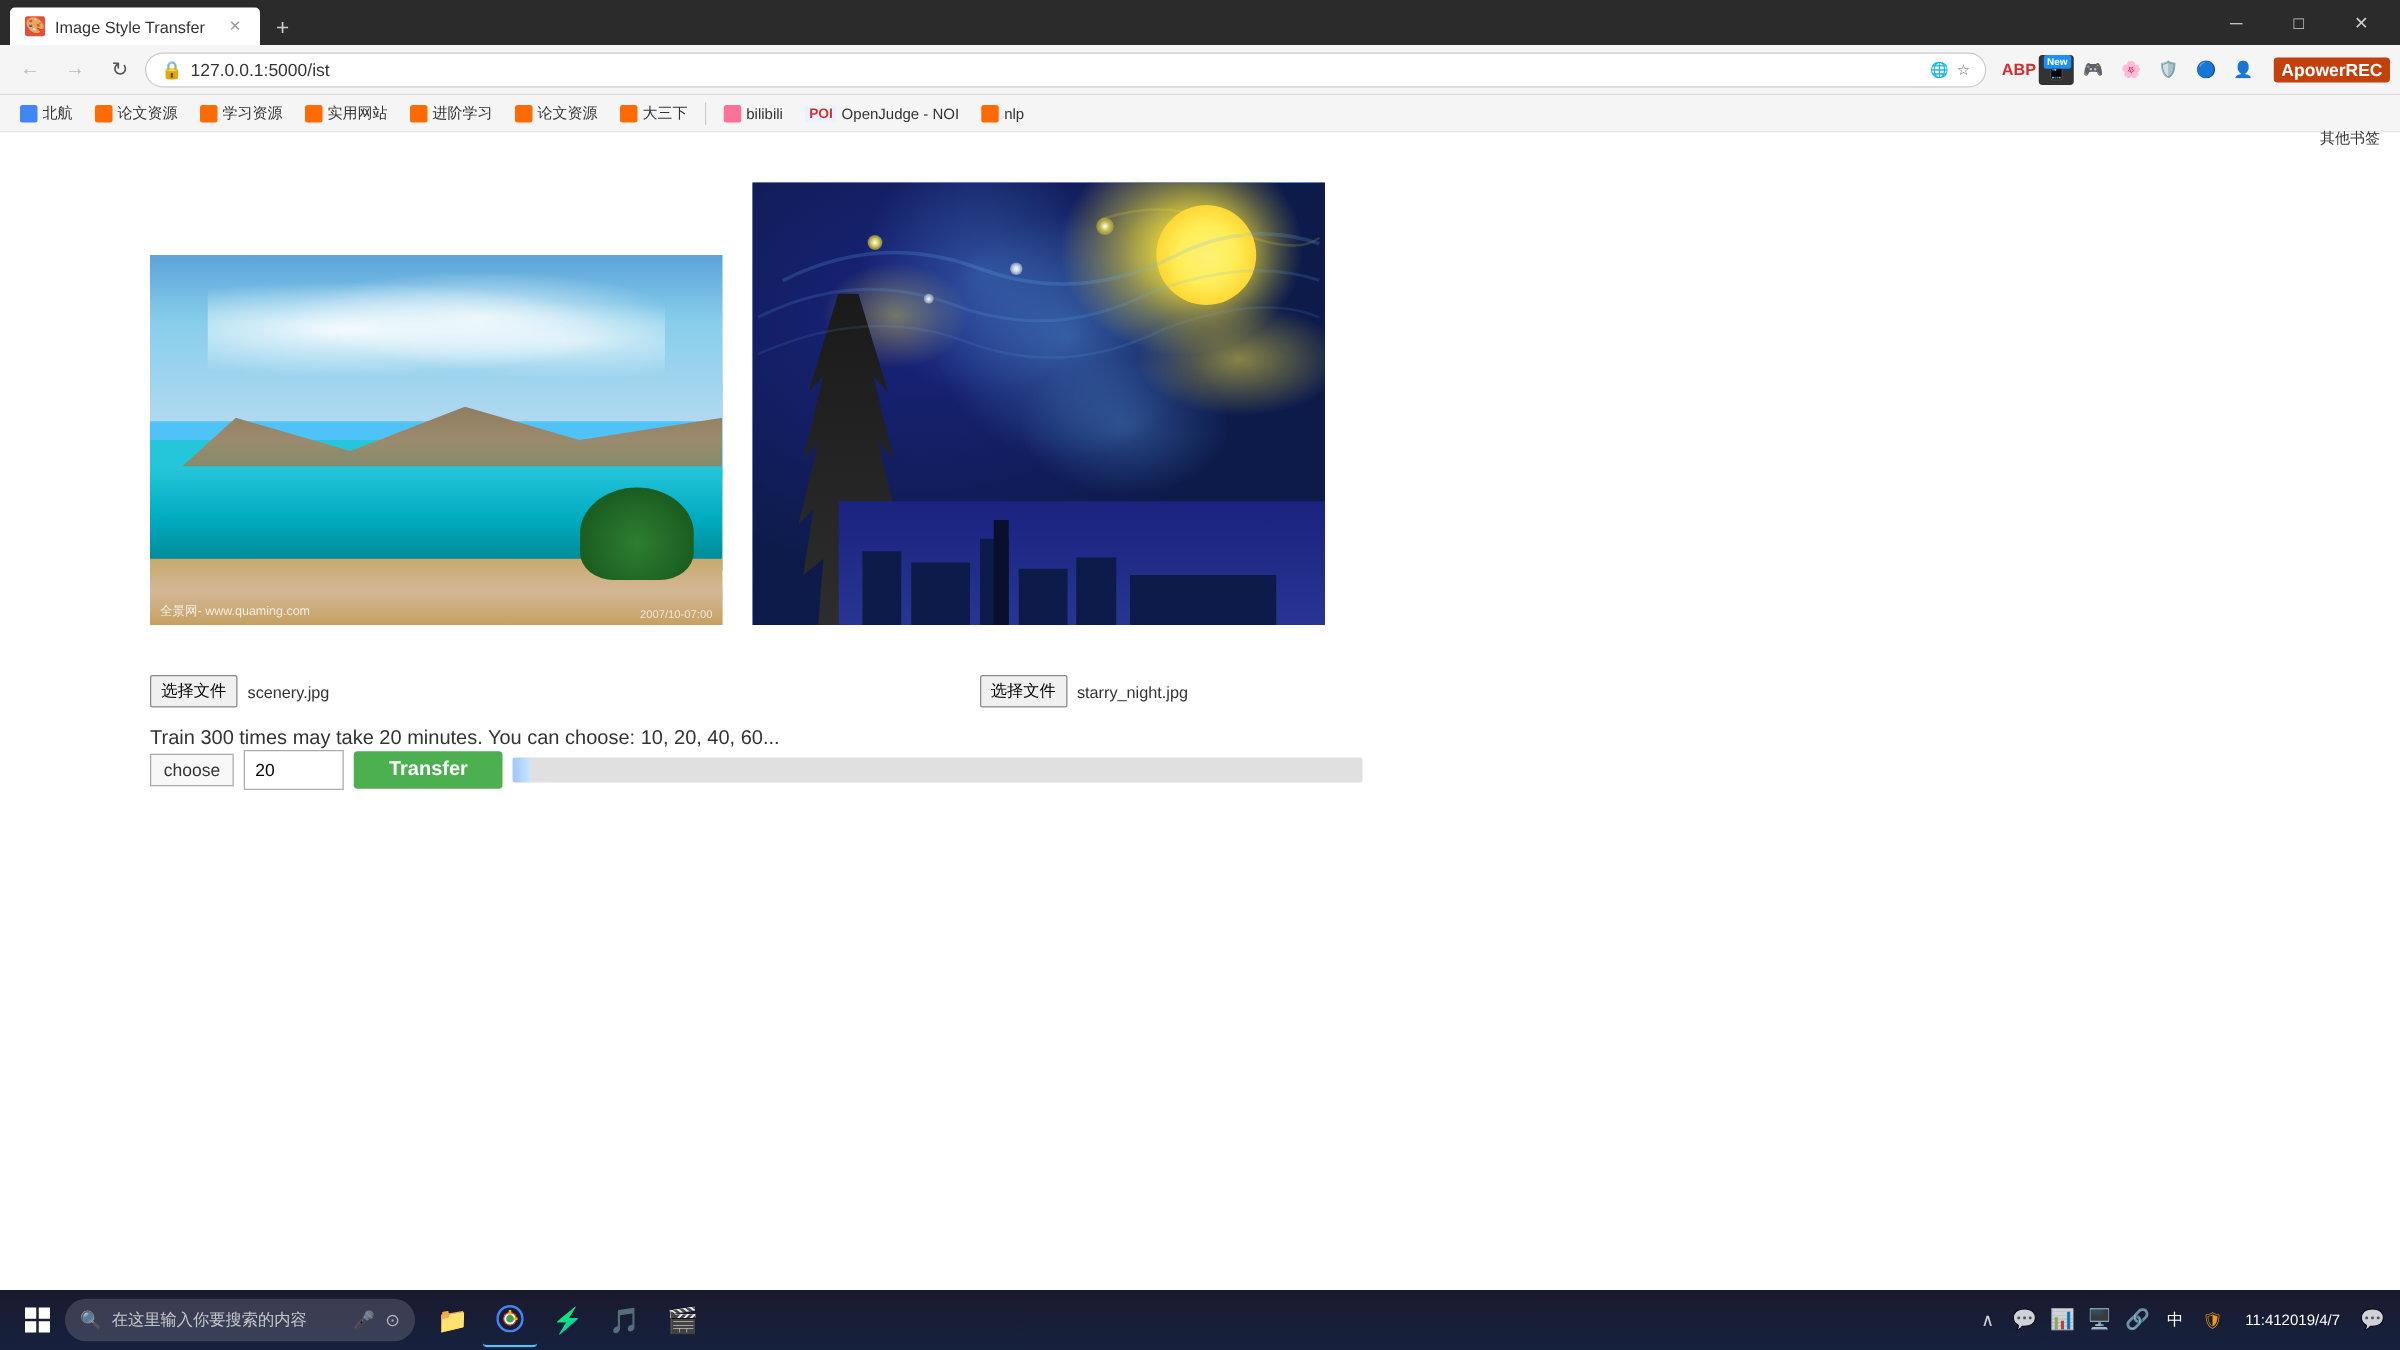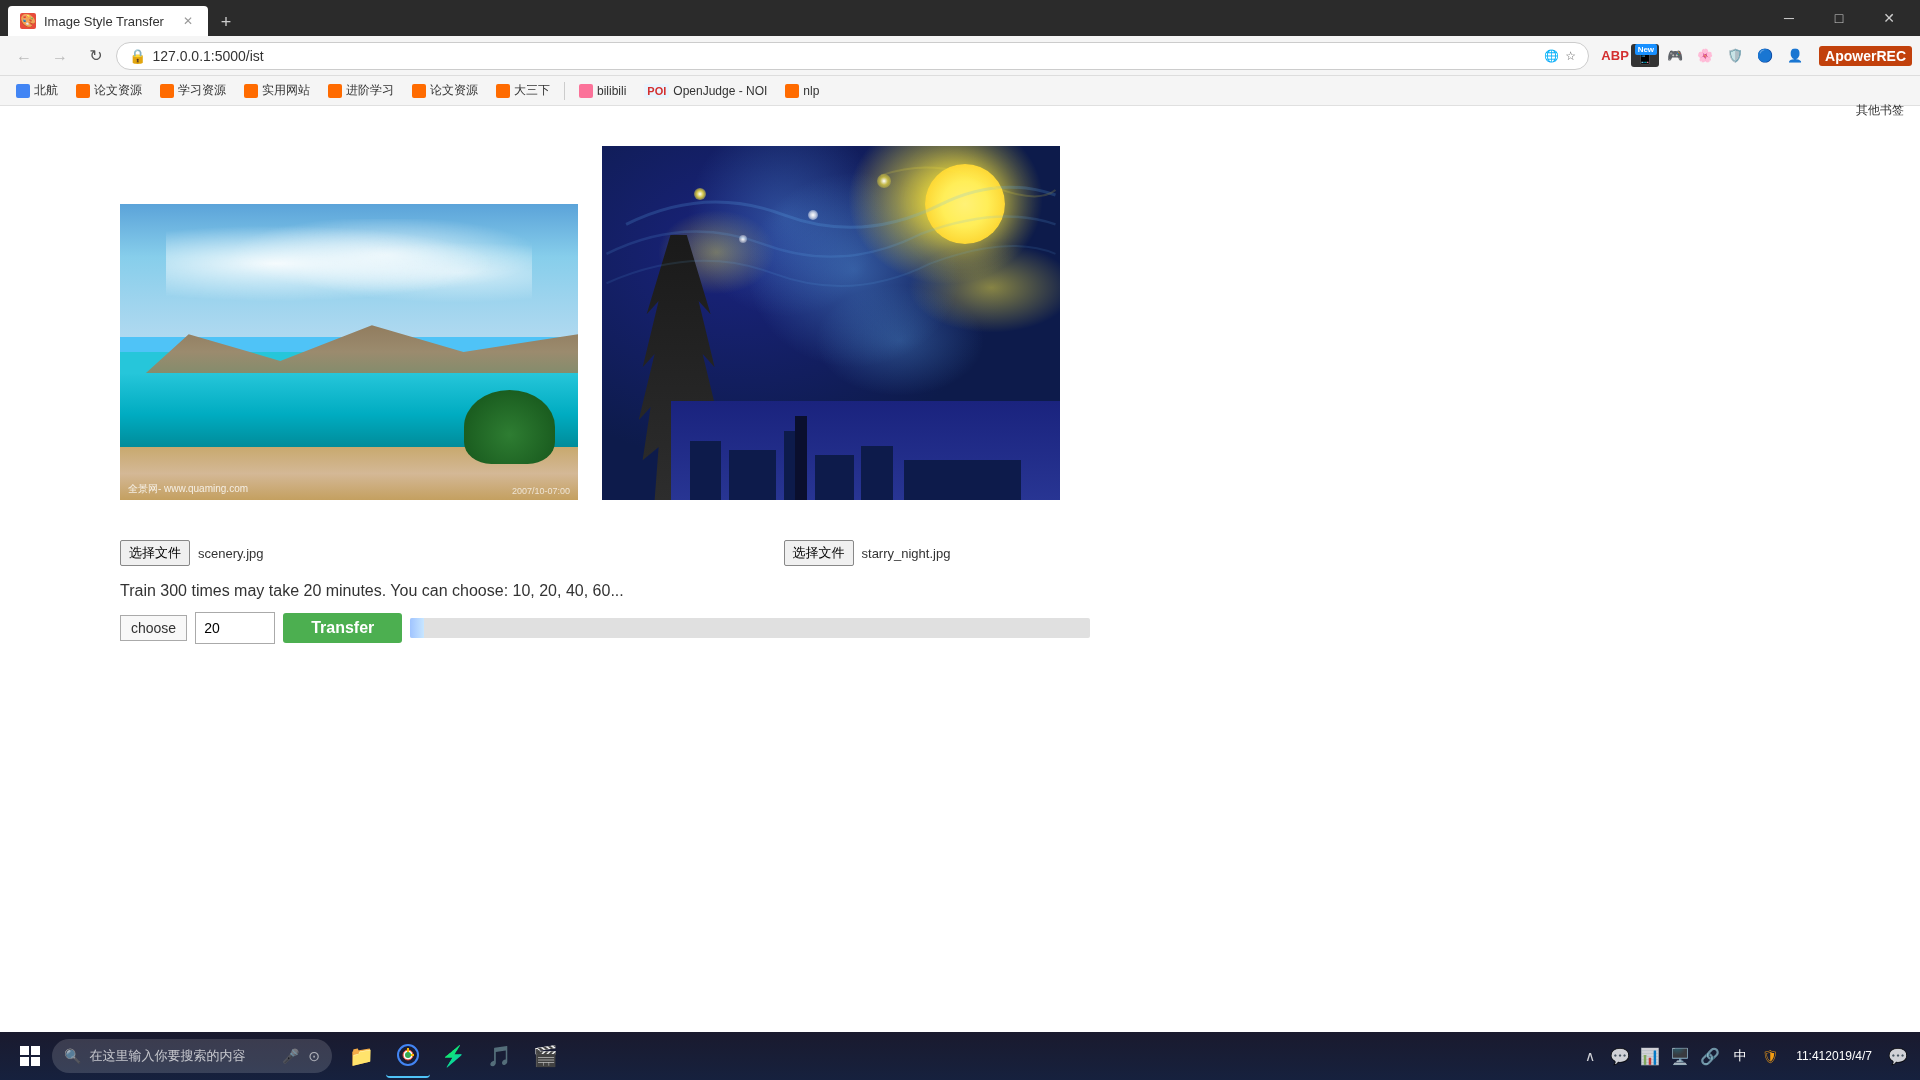--- a/index.html
+++ b/index.html
@@ -359,21 +359,21 @@
     }
 
     .file-name {
       font-size: 13px;
       color: #333;
     }
 
     .hint-text {
       font-size: 16px;
       color: #333;
-      margin-bottom: 12px;
+      margin-bottom: 0;
     }
 
     .train-row {
       display: flex;
       align-items: center;
       gap: 8px;
     }
 
     .train-label {
       border: 1px solid #aaa;

